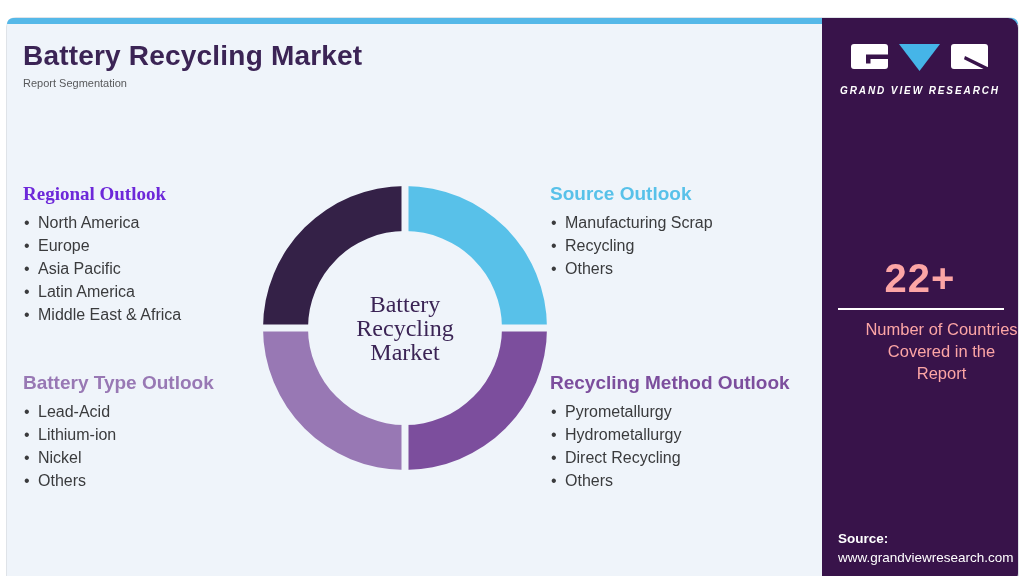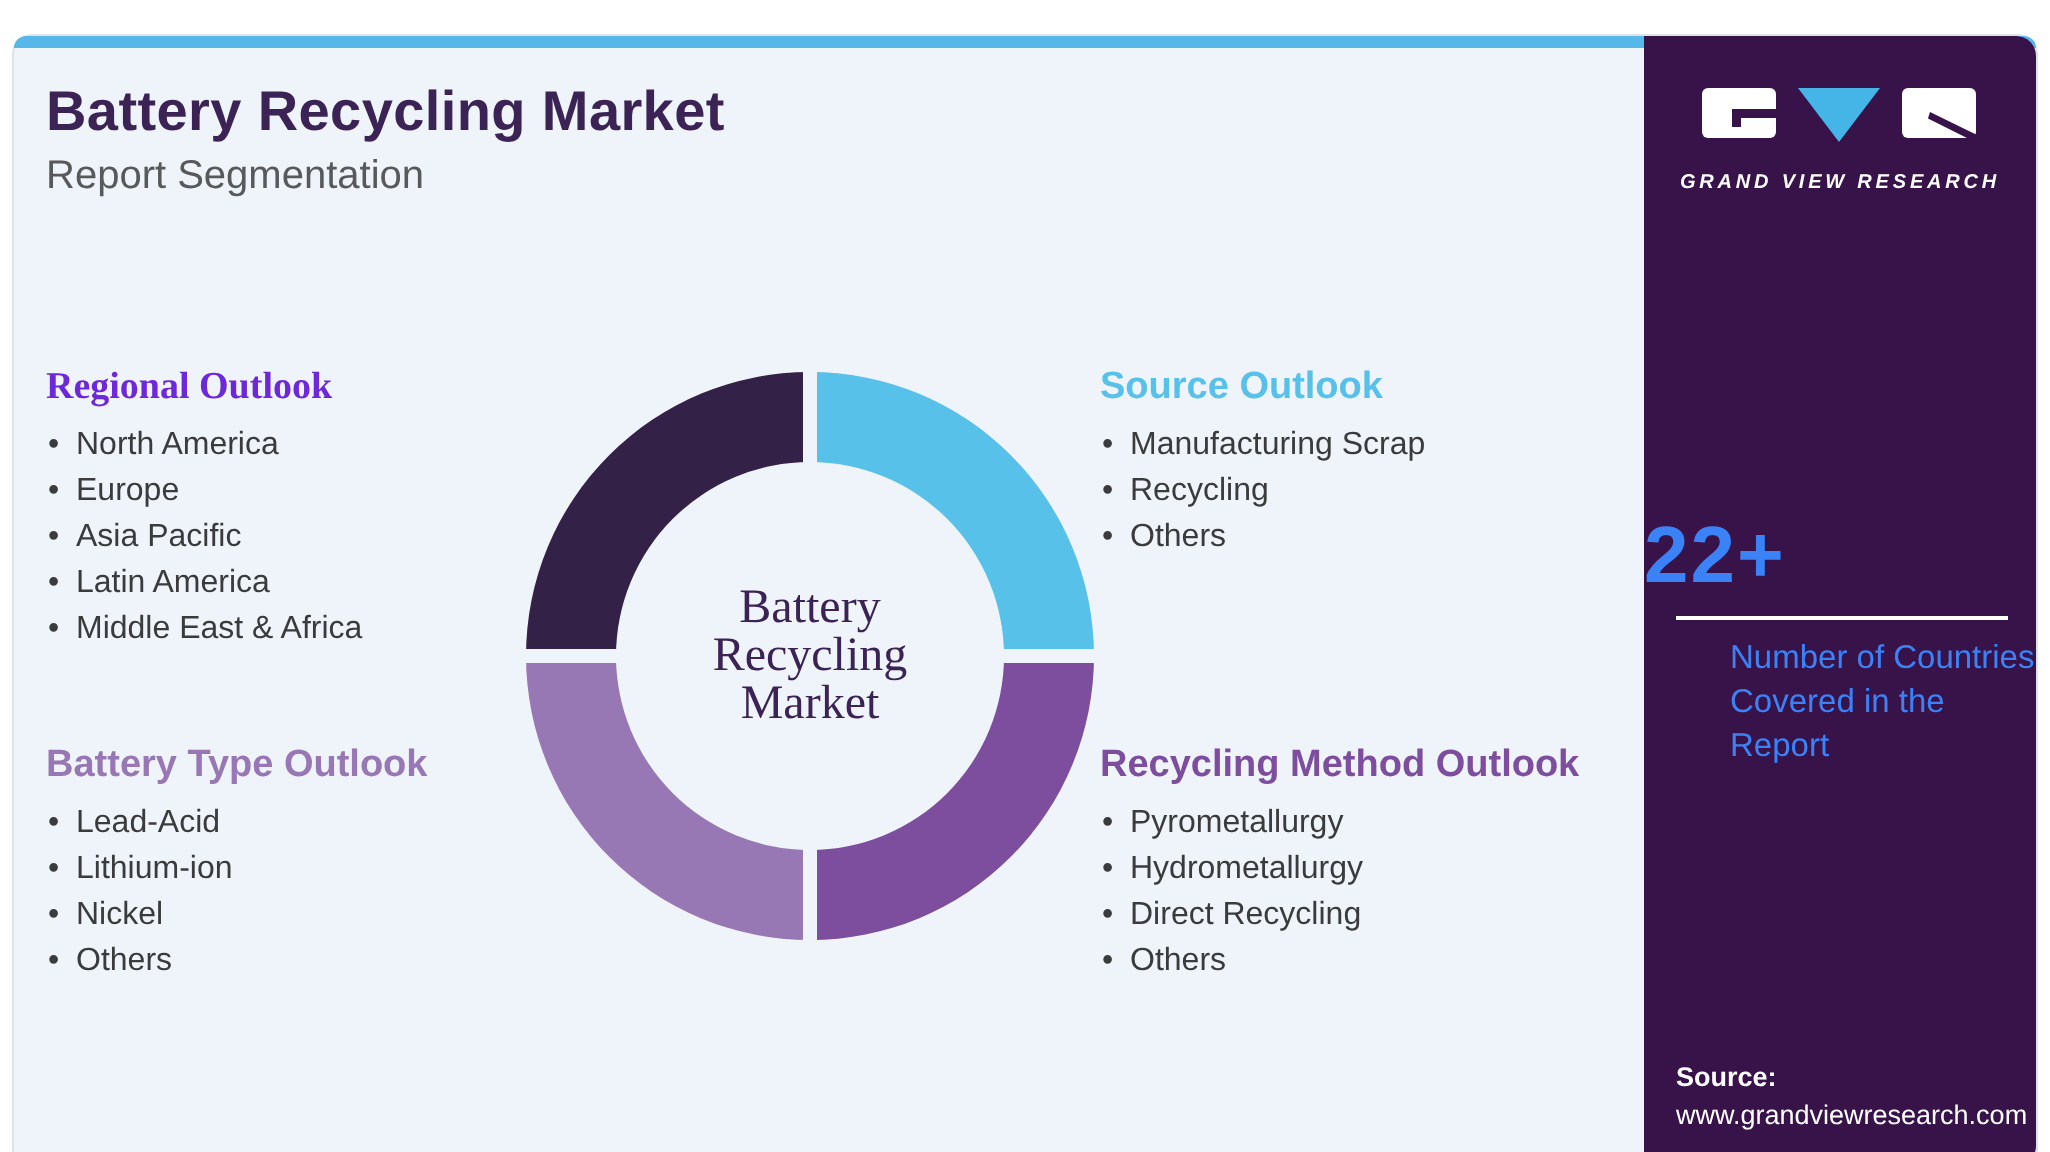--- a/index.html
+++ b/index.html
@@ -27,21 +27,21 @@
     border-radius: 10px 10px 0 0;
   }
   .header { position: absolute; left: 16px; top: 22px; }
   .title {
     margin: 0;
     font-size: 28px; font-weight: bold;
     color: #3b2455; letter-spacing: 0.2px;
   }
   .subtitle {
     margin-top: 5px;
-    font-size: 20px; color: #58595b;
+    font-size: 11px; color: #58595b;
   }
 
   .outlook { position: absolute; }
   .outlook h2 {
     margin: 0 0 6px 0;
     font-size: 19px; font-weight: bold;
   }
   .outlook ul { list-style: none; margin: 0; padding: 0; }
   .outlook li {
     position: relative;
@@ -86,21 +86,21 @@
   .logo-text {
     margin-top: 8px;
     font-size: 10px; font-weight: bold;
     letter-spacing: 1.9px;
     color: #ffffff;
     font-style: italic;
   }
   .stat {
     position: absolute; top: 238px;
     left: 0; right: 0;
-    color: #3b82f6;
+    text-align: center; color: #fca5a5;
   }
   .stat-value { font-size: 40px; font-weight: bold; letter-spacing: 1px; }
   .stat-divider { height: 2px; background: #ffffff; margin: 7px 14px 8px 16px; }
   .stat-label {
     font-size: 16.5px; line-height: 22px;
     white-space: pre-line;
     margin-left: 43px;
   }
   .source {
     position: absolute; left: 16px; bottom: 18px;

